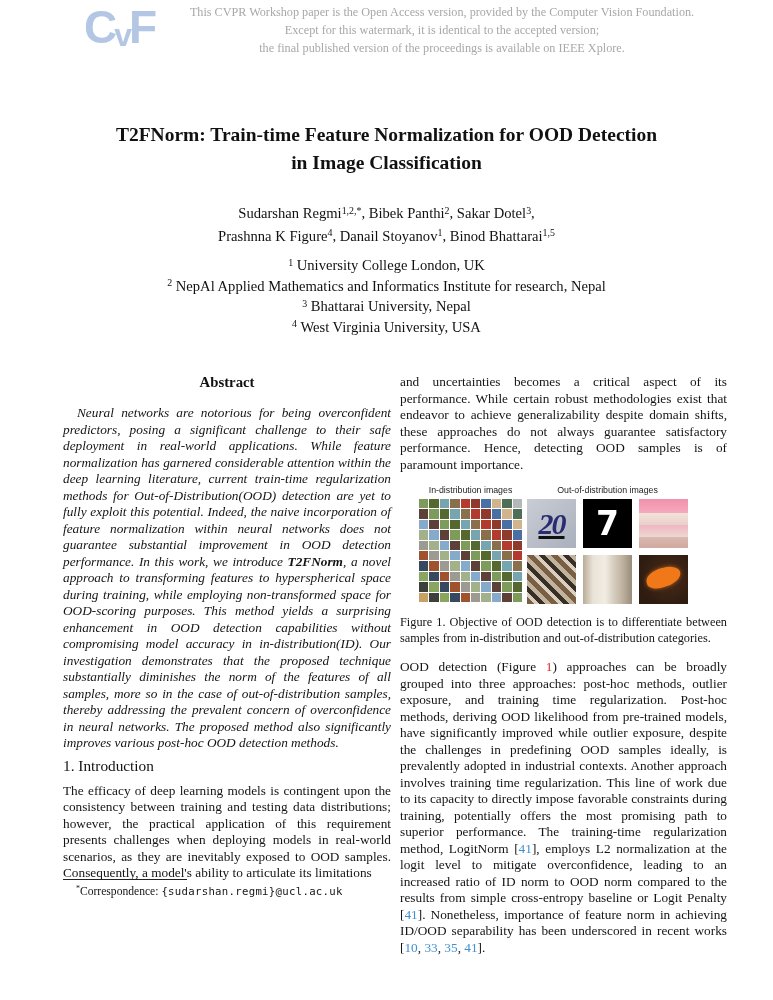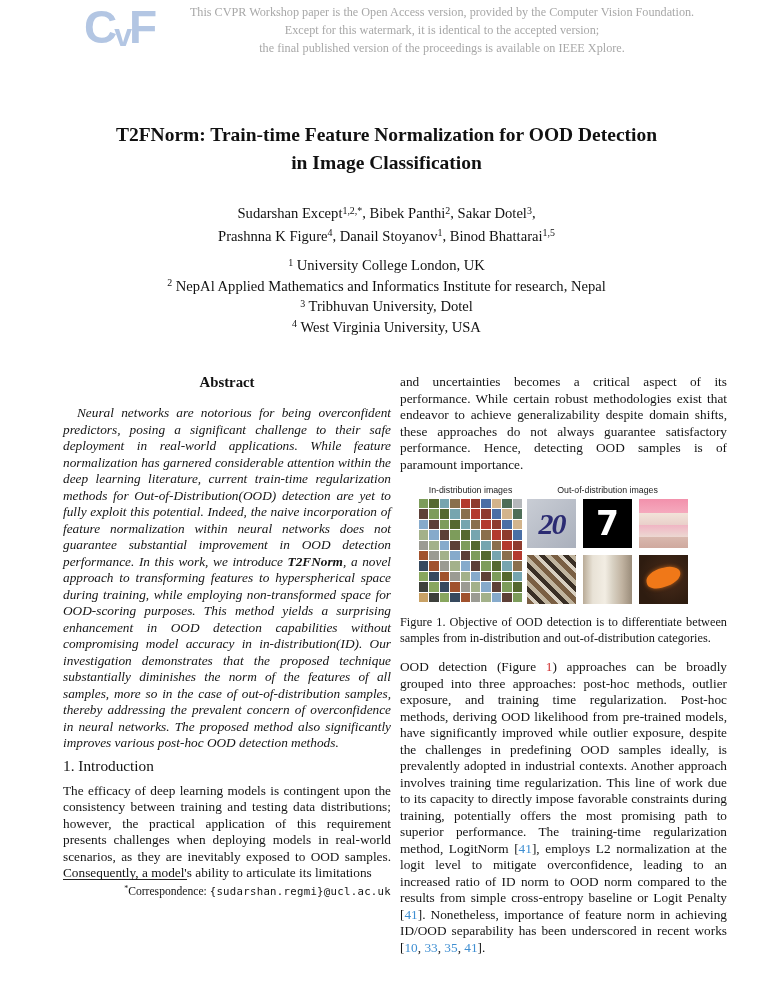--- a/index.html
+++ b/index.html
@@ -45,21 +45,21 @@
   .abstract-heading {
     text-align:center; font-weight:bold; font-size:14.8px; margin-bottom:14px;
   }
   .abstract-text { font-style:italic; text-indent:14px; }
   .section-heading {
     font-weight:normal; font-size:15.3px; margin-top:5px; margin-bottom:8px;
   }
   
   .footnote { position:absolute; left:63px; top:879px; width:328px; }
   .footnote-rule { width:124px; border-top:1px solid #222; margin-bottom:5px; }
-  .footnote-text { font-size:11.6px; line-height:14px; padding-left:13px; color:#141414;text-align:right; }
+  .footnote-text { font-size:11.6px; line-height:14px; padding-left:13px; color:#141414; }
   
   .figure1 { margin-top:12px; padding-left:19px; display:flex; gap:5px; }
   .fig-group { display:flex; flex-direction:column; align-items:center; }
   .fig-label {
     font-family:"Liberation Sans", sans-serif; font-size:8.8px; color:#222;
     margin-bottom:4px; white-space:nowrap;
   }
   .mosaic {
     width:103px; height:103px; display:grid;
     grid-template-columns:repeat(10,1fr); grid-template-rows:repeat(10,1fr);
@@ -114,28 +114,28 @@
     <div>Except for this watermark, it is identical to the accepted version;</div>
     <div>the final published version of the proceedings is available on IEEE Xplore.</div>
   </div>
 
   <div class="paper-title">
     <div>T2FNorm: Train-time Feature Normalization for OOD Detection</div>
     <div>in Image Classification</div>
   </div>
 
   <div class="author-block">
-    <div><span>Sudarshan Except</span><span class="seg-sup">1,2,*</span><span>, Bibek Panthi</span><span class="seg-sup">2</span><span>, Sakar Dotel</span><span class="seg-sup">3</span><span>,</span></div>
+    <div><span>Sudarshan Regmi</span><span class="seg-sup">1,2,*</span><span>, Bibek Panthi</span><span class="seg-sup">2</span><span>, Sakar Dotel</span><span class="seg-sup">3</span><span>,</span></div>
     <div><span>Prashnna K Figure</span><span class="seg-sup">4</span><span>, Danail Stoyanov</span><span class="seg-sup">1</span><span>, Binod Bhattarai</span><span class="seg-sup">1,5</span></div>
   </div>
 
   <div class="affil-block">
     <div><span class="seg-sup">1</span><span> University College London, UK</span></div>
     <div><span class="seg-sup">2</span><span> NepAl Applied Mathematics and Informatics Institute for research, Nepal</span></div>
-    <div><span class="seg-sup">3</span><span> Tribhuvan University, Dotel</span></div>
+    <div><span class="seg-sup">3</span><span> Bhattarai University, Nepal</span></div>
     <div><span class="seg-sup">4</span><span> West Virginia University, USA</span></div>
   </div>
 
   <div class="col-left">
     <div class="abstract-heading">Abstract</div>
     <p class="body-text abstract-text"><span>Neural networks are notorious for being overconfident predictors, posing a significant challenge to their safe deployment in real-world applications. While feature normalization has garnered considerable attention within the deep learning literature, current train-time regularization methods for Out-of-Distribution(OOD) detection are yet to fully exploit this potential. Indeed, the naive incorporation of feature normalization within neural networks does not guarantee substantial improvement in OOD detection performance. In this work, we introduce </span><span class="seg-bold">T2FNorm</span><span>, a novel approach to transforming features to hyperspherical space during training, while employing non-transformed space for OOD-scoring purposes. This method yields a surprising enhancement in OOD detection capabilities without compromising model accuracy in in-distribution(ID). Our investigation demonstrates that the proposed technique substantially diminishes the norm of the features of all samples, more so in the case of out-of-distribution samples, thereby addressing the prevalent concern of overconfidence in neural networks. The proposed method also significantly improves various post-hoc OOD detection methods.</span></p>
     <div class="section-heading">1. Introduction</div>
     <p class="body-text">The efficacy of deep learning models is contingent upon the consistency between training and testing data distributions; however, the practical application of this requirement presents challenges when deploying models in real-world scenarios, as they are inevitably exposed to OOD samples. Consequently, a model's ability to articulate its limitations</p>
   </div>
 
@@ -249,21 +249,21 @@
             <div class="mcell" style="background: rgb(155, 155, 147);"></div>
             <div class="mcell" style="background: rgb(163, 177, 138);"></div>
             <div class="mcell" style="background: rgb(134, 170, 203);"></div>
             <div class="mcell" style="background: rgb(93, 64, 55);"></div>
             <div class="mcell" style="background: rgb(125, 156, 91);"></div>
           </div>
       </div>
       <div class="fig-group">
         <div class="fig-label">Out-of-distribution images</div>
         <div class="ood-grid">
-            <div class="ood-tile" style="background: linear-gradient(135deg, rgb(201, 205, 213) 0%, rgb(170, 176, 188) 100%);">
+            <div class="ood-tile" style="background: linear-gradient(135deg, rgb(201, 205, 213) 0%, rgb(170, 176, 188) 100%); text-decoration: underline;">
               <span class="ood-text f-serif-bold-italic" style="color: rgb(43, 43, 114);">20</span>
             </div>
             <div class="ood-tile" style="background: rgb(0, 0, 0);">
               <span class="ood-text f-hand" style="color: rgb(255, 255, 255);">7</span>
             </div>
             <div class="ood-tile" style="background: linear-gradient(rgb(242, 145, 172) 0%, rgb(245, 169, 189) 28%, rgb(242, 228, 218) 28%, rgb(233, 207, 201) 54%, rgb(240, 182, 196) 54%, rgb(236, 217, 210) 78%, rgb(217, 184, 174) 78%, rgb(207, 169, 158) 100%);"></div>
             <div class="ood-tile" style="background: repeating-linear-gradient(45deg, rgb(122, 95, 67) 0px, rgb(122, 95, 67) 5px, rgb(216, 207, 192) 5px, rgb(216, 207, 192) 9px, rgb(58, 47, 37) 9px, rgb(58, 47, 37) 13px, rgb(192, 180, 158) 13px, rgb(192, 180, 158) 17px);"></div>
             <div class="ood-tile" style="background: linear-gradient(90deg, rgb(185, 171, 151) 0%, rgb(232, 226, 214) 20%, rgb(242, 237, 227) 45%, rgb(217, 210, 196) 60%, rgb(192, 178, 160) 80%, rgb(154, 140, 122) 100%);"></div>
             <div class="ood-tile" style="background: radial-gradient(circle at 60% 45%, rgb(74, 44, 26) 0%, rgb(46, 28, 16) 75%);">
               <div class="blob" style="background: rgb(240, 120, 24);"></div>

